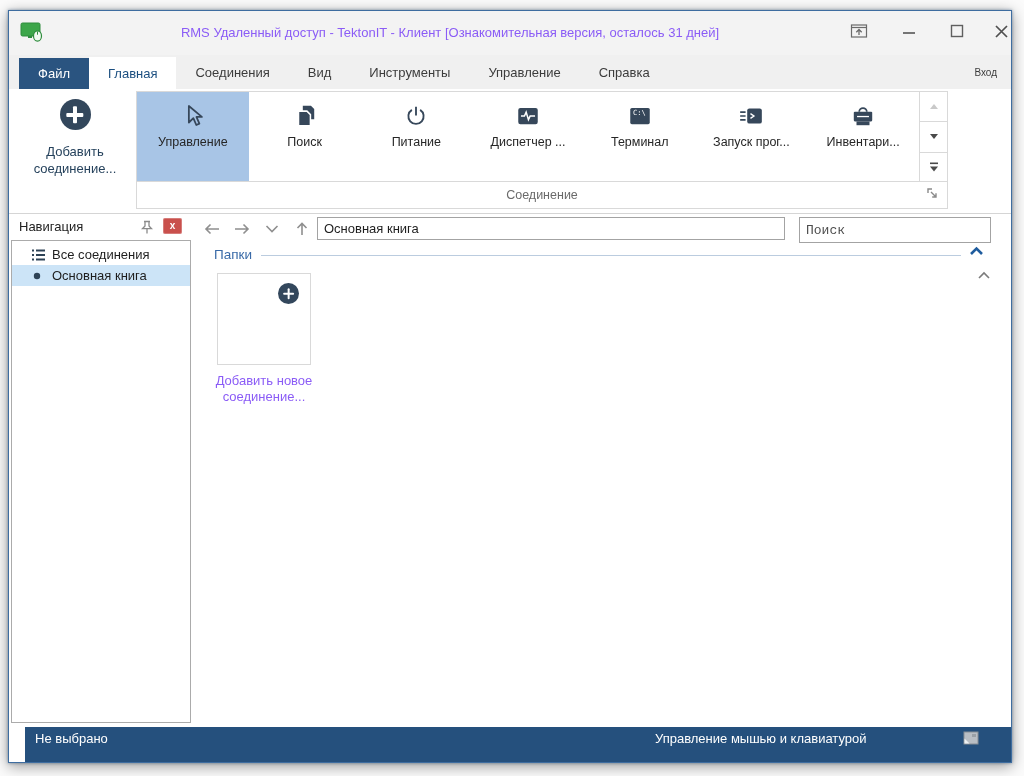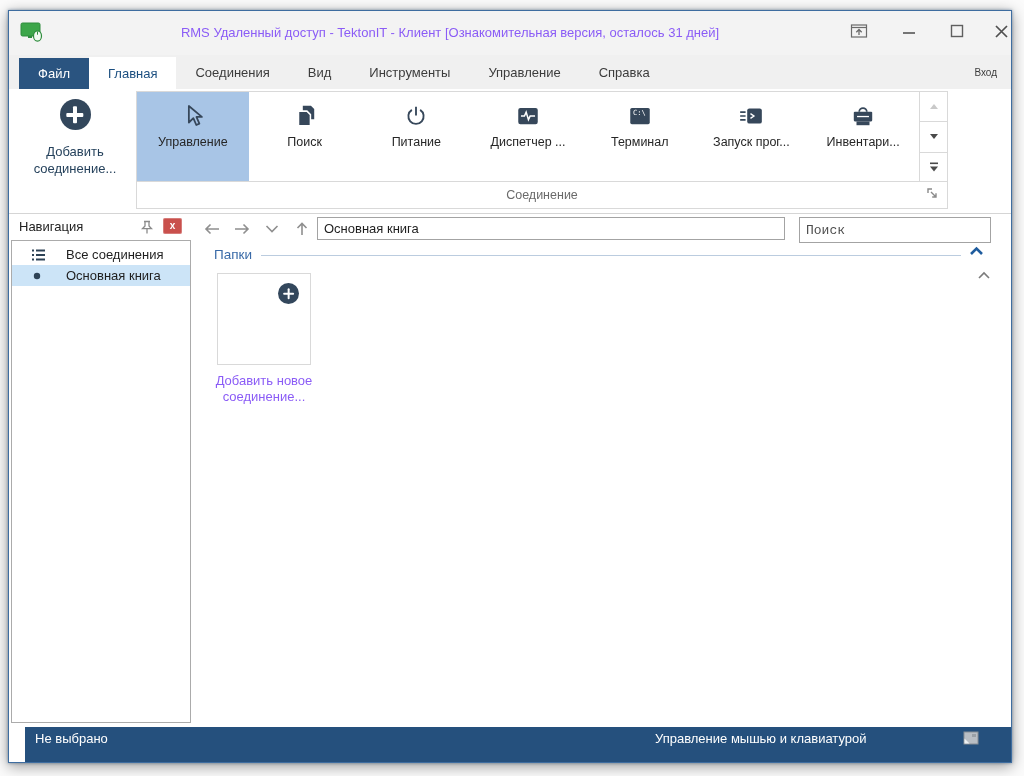--- a/index.html
+++ b/index.html
@@ -60,21 +60,21 @@
   .dialog-launcher { position:absolute; right:7px; bottom:7px; width:14px; height:14px; }
   .ribbon-collapse { position:absolute; left:968px; top:182px; width:18px; height:14px; }
   
   .nav-title { position:absolute; left:10px; top:208px; font-size:13px; color:#222; }
   .pin-btn { position:absolute; left:128px; top:206px; width:20px; height:20px; display:flex; align-items:center; justify-content:center; }
   .nav-close-btn { position:absolute; left:154px; top:207px; width:19px; height:16px; background:#C9504C;
     border-radius:2px; color:#fff; font-size:10px; font-weight:bold; display:flex; align-items:center; justify-content:center;
     line-height:1; box-shadow:inset 0 0 0 1px rgba(255,255,255,.25); }
   .tree { position:absolute; left:2px; top:229px; width:180px; height:483px; border:1px solid #ababab;
     background:#fff; padding-top:3px; }
-  .tree-item { height:21px; display:flex; align-items:center; gap:20px; padding-left:19px;
+  .tree-item { height:21px; display:flex; align-items:center; gap:6px; padding-left:19px;
     font-size:13px; color:#1e1e1e; white-space:nowrap; }
   .tree-item.selected { background:#CCE4F7; }
   
   .nav-arrows { position:absolute; left:188px; top:206px; height:24px; display:flex; }
   .nav-arrow { width:30px; height:24px; display:flex; align-items:center; justify-content:center; }
   .address-input { position:absolute; left:308px; top:206px; width:468px; height:23px;
     border:1px solid #a3a3a3; background:#fff; font-size:13px; color:#1e1e1e; padding:0 6px;
     font-family:"Liberation Sans", sans-serif; outline:none; }
   .search-input { position:absolute; left:790px; top:206px; width:192px; height:26px;
     border:1px solid #a3a3a3; background:#fff; font-size:13px; color:#333; padding:0 6px;

